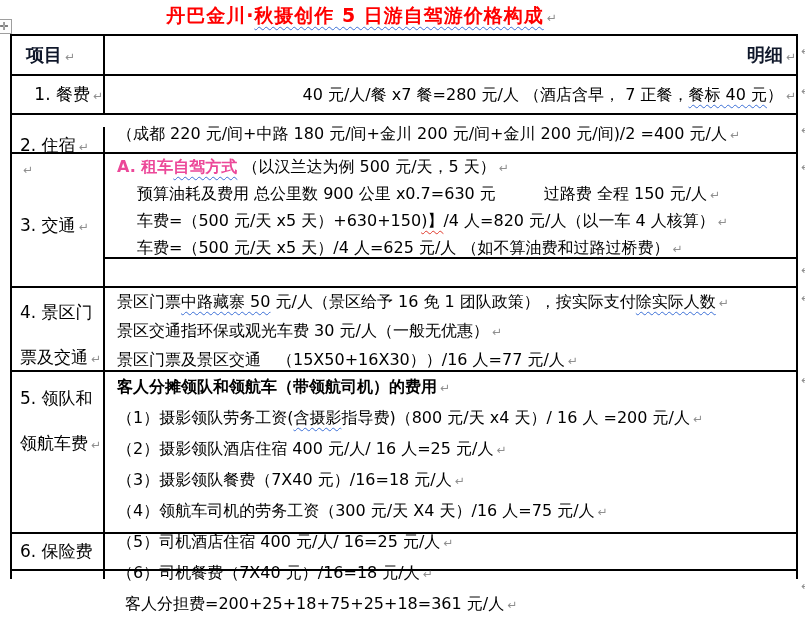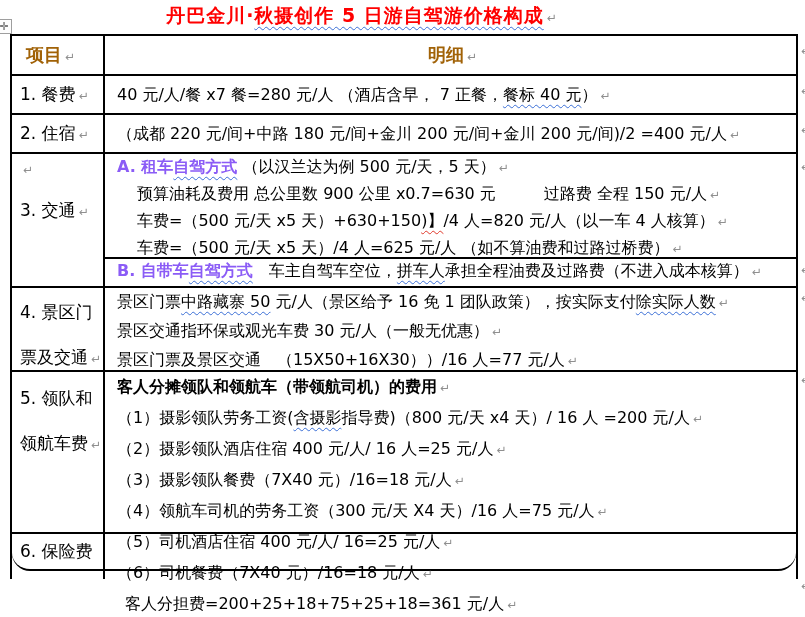--- a/index.html
+++ b/index.html
@@ -26,42 +26,42 @@
     border:2px solid #000; border-bottom:none;
   }
   .row { display:flex; border-bottom:2px solid #000; }
   .lbl {
     flex:none; width:93px; border-right:2px solid #000;
     padding-left:8px; font-size:17px; overflow:hidden;
   }
   .det { flex:1; min-width:0; padding-left:12px; font-size:16px; white-space:nowrap; overflow:visible; }
   .hdr-row { height:40px; }
   .hdr-row .lbl { line-height:37px; padding-left:14px; }
-  .hdr-row .det { text-align:center; line-height:37px; padding-left:4px;border-radius:10px; }
-  .hdr-txt { color:#a16207; font-weight:bold; font-size:18px;margin-top:11px; }
-  .r1 { height:39px; } .r1 .lbl { line-height:37px; } .r1 .det { line-height:37px; }
-  .r2 { height:39px; } .r2 .lbl { line-height:37px; } .r2 .det { line-height:37px; }
+  .hdr-row .det { text-align:right; line-height:37px; padding-left:4px;border-radius:10px; }
+  .hdr-txt { color:#0f172a; font-weight:bold; font-size:18px;margin-top:11px; }
+  .r1 { height:39px;text-align:right; } .r1 .lbl { line-height:37px; } .r1 .det { line-height:37px; }
+  .r2 { height:39px; } .r2 .lbl { line-height:37px;margin-top:12px; } .r2 .det { line-height:37px; }
   .r3 { height:134px; }
   .r3 .lbl .empty-line { line-height:28px; }
-  .r3 .lbl .lbl-txt { display:block; margin-top:15px; }
+  .r3 .lbl .lbl-txt { display:block; margin-top:30px; }
   .r3right { flex:1; min-width:0; display:flex; flex-direction:column; }
   .r3a { height:105px; border-bottom:2px solid #000; padding-left:12px; font-size:16px; white-space:nowrap; }
   .r3a .ln { line-height:26px; }
   .r3b { flex:1; padding-left:12px; font-size:16px; line-height:24px; white-space:nowrap; }
   .ind { padding-left:20px; }
   .r4 { height:84px; }
   .r4 .lbl { line-height:45px; padding-top:2px; }
   .r4 .det .ln { line-height:27px; }
   .r5 { height:162px; }
   .r5 .lbl { line-height:45px; padding-top:4px; }
   .r5 .det .ln { line-height:30px; }
-  .r6 { height:37px;border-radius:18px; } .r6 .lbl { line-height:35px; } .r6 .det { line-height:35px; }
+  .r6 { height:37px; } .r6 .lbl { line-height:35px; } .r6 .det { line-height:35px; }
   .partial { height:8px; border-bottom:none; }
   .wrap { white-space:normal; word-break:break-all; }
-  .blue { color:#8b5cf6; font-weight:bold; }
+  .blue { color:#ec4899; font-weight:bold; }
   .bold { font-weight:bold; }
   .wb { text-decoration:underline; text-decoration-style:wavy; text-decoration-color:#3b6fd6; text-decoration-thickness:1px; text-underline-offset:4px; }
   .wr { text-decoration:underline; text-decoration-style:wavy; text-decoration-color:#e0382b; text-decoration-thickness:1px; text-underline-offset:4px; }
   .pilcrow { color:#8f8f8f; font-size:12px; margin-left:3px; font-weight:normal; text-decoration:none; display:inline-block; }
   .row-end { position:absolute; left:801px; color:#8f8f8f; font-size:12px; }
   .total-ind { padding-left:8px; }
 </style>
 </head>
 <body>
 
@@ -117,23 +117,20 @@
           <div class="ln ind">
             <span>预算油耗及费用 总公里数 900 公里 x0.7=630 元　　　过路费 全程 150 元/人</span><span class="pilcrow">↵</span>
           </div>
           <div class="ln ind">
             <span>车费=（500 元/天 x5 天）+630+150</span><span class="wr">)】</span><span>/4 人=820 元/人（以一车 4 人核算）</span><span class="pilcrow">↵</span>
           </div>
           <div class="ln ind">
             <span>车费=（500 元/天 x5 天）/4 人=625 元/人 （如不算油费和过路过桥费）</span><span class="pilcrow">↵</span>
           </div>
         </div>
-        <div class="r3b">
-          <span class="blue">B. 自带车</span><span class="blue wb">自驾方式</span><span>　车主自驾车空位，</span><span class="wb">拼车人</span><span>承担全程油费及过路费（不进入成本核算）</span><span class="pilcrow">↵</span>
-        </div>
       </div>
     </div>
 
     <div class="row r4">
       <div class="lbl wrap">
         <span>4. 景区门票及交通</span><span class="pilcrow">↵</span>
       </div>
       <div class="det">
         <div class="ln">
           <span>景区门票</span><span class="wb">中路藏寨 50</span><span> 元/人（景区给予 16 免 1 团队政策），按实际支付</span><span class="wb">除实际人数</span><span class="pilcrow">↵</span>

